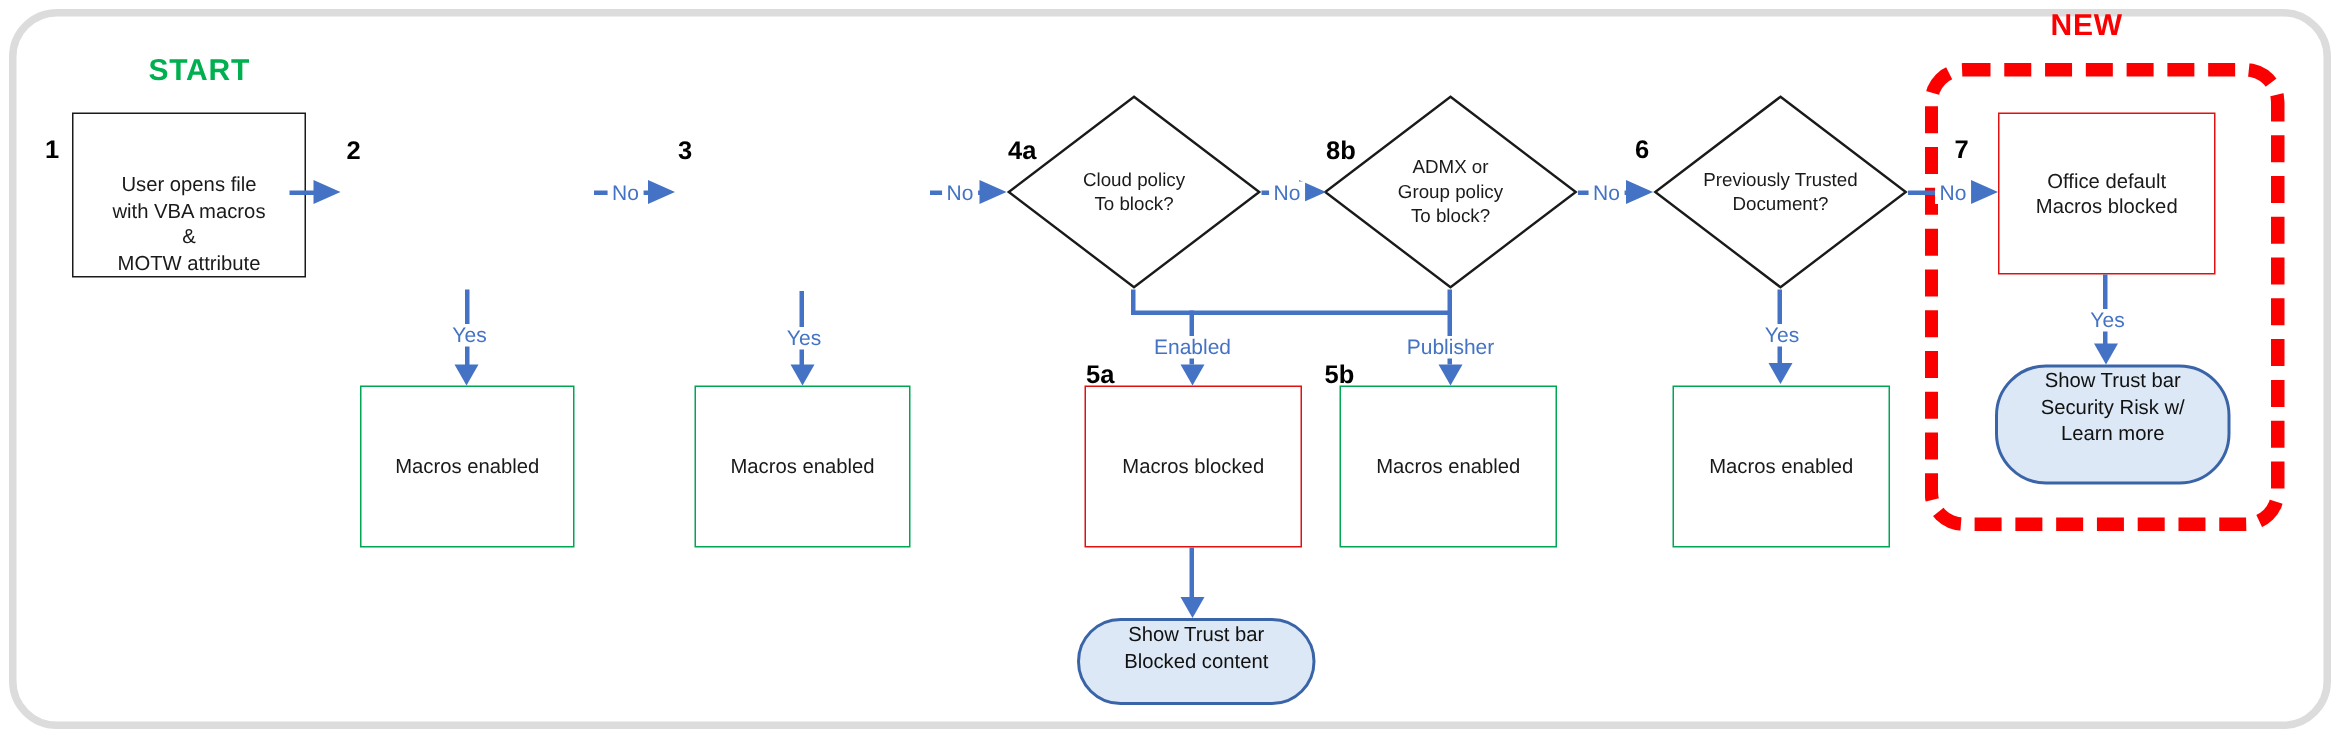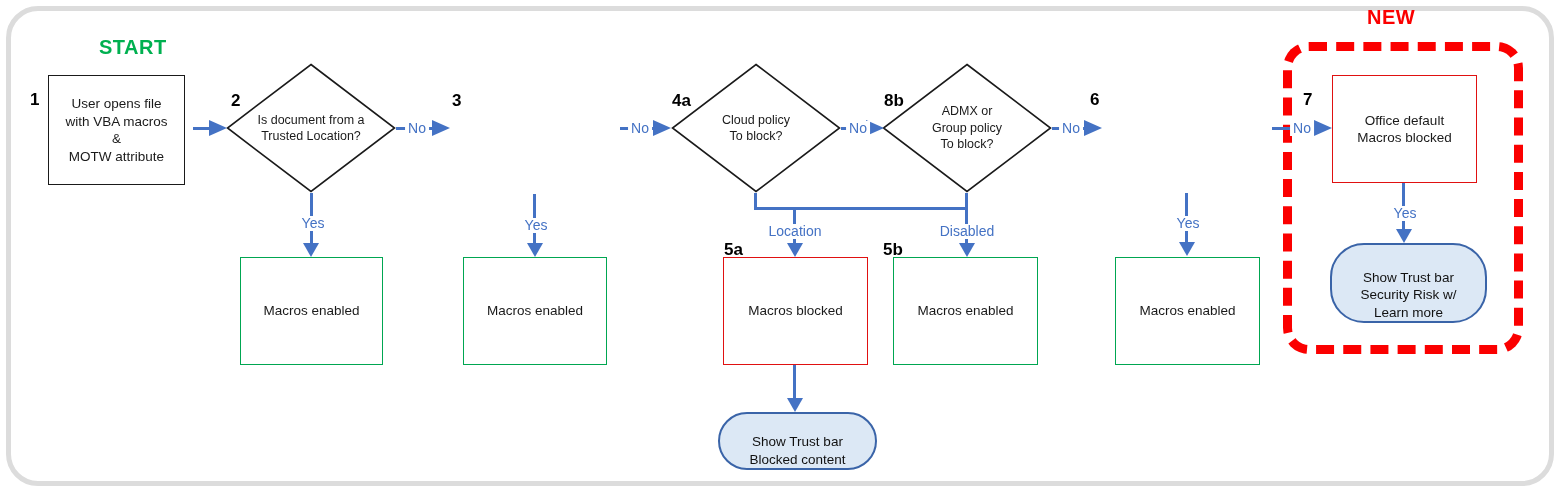--- a/index.html
+++ b/index.html
@@ -27,21 +27,21 @@
   .diamond{ position:absolute; }
   .diamond svg{ position:absolute; left:0; top:0; width:100%; height:100%; }
   .diamond .node-text{
     position:absolute; left:0; top:0; right:0; bottom:0;
     display:flex; align-items:center; justify-content:center; text-align:center;
     font-size:12.5px; line-height:16.5px; white-space:pre-line;
   }
   .pill{
     position:absolute; background:var(--pill-fill,#DCE8F5);
     border:2.5px solid var(--pill-border,#3A64A8);
-    display:flex; align-items:flex-end; justify-content:center; text-align:center;
+    display:flex; align-items:flex-start; justify-content:center; text-align:center;
     font-size:13.5px; line-height:17.5px; white-space:pre-line; color:#111;
   }
   .dashed{
     position:absolute; border:9px dashed var(--red-dash,#FF0000); border-radius:26px;
     background:transparent;
   }
   .hline{ position:absolute; height:3px; background:var(--arrow-blue,#4472C4); }
   .vline{ position:absolute; width:3px;  background:var(--arrow-blue,#4472C4); }
   .arr-r{ position:absolute; width:0; height:0;
     border-top:8px solid transparent; border-bottom:8px solid transparent;
@@ -71,57 +71,57 @@
   <div class="num" style="left:30px;  top:90px;">1</div>
   <div class="num" style="left:231px; top:91px;">2</div>
   <div class="num" style="left:452px; top:91px;">3</div>
   <div class="num" style="left:672px; top:91px;">4a</div>
   <div class="num" style="left:884px; top:91px;">8b</div>
   <div class="num" style="left:724px; top:240px;">5a</div>
   <div class="num" style="left:883px; top:240px;">5b</div>
   <div class="num" style="left:1090px;top:90px;">6</div>
   <div class="num" style="left:1303px;top:90px;">7</div>
 
-  <div class="box" style="left:48px; top:75px; width:137px; height:110px;">
+  <div class="box" style="left:48px; top:75px; width:156px; height:110px;align-items:flex-end;">
     <span>User opens file
 with VBA macros
 &amp;
 MOTW attribute</span>
   </div>
   <div class="box red" style="left:1332px; top:75px; width:145px; height:108px;">
     <span>Office default
 Macros blocked</span>
   </div>
 
-  <div class="diamond" style="left:226px; top:63px; width:170px; height:130px;">
-    <svg viewBox="0 0 170 130">
-      <polygon points="85,1.5 168.5,65 85,128.5 1.5,65" fill="#ffffff" stroke="#1a1a1a" stroke-width="1.6"></polygon>
-    </svg>
-    <div class="node-text">Is document from a
-Trusted Location?</div>
-  </div>
 
 
   <div class="diamond" style="left:671px; top:63px; width:170px; height:130px;">
     <svg viewBox="0 0 170 130">
       <polygon points="85,1.5 168.5,65 85,128.5 1.5,65" fill="#ffffff" stroke="#1a1a1a" stroke-width="1.6"></polygon>
     </svg>
     <div class="node-text">Cloud policy
 To block?</div>
   </div>
 
   <div class="diamond" style="left:882px; top:63px; width:170px; height:130px;">
     <svg viewBox="0 0 170 130">
       <polygon points="85,1.5 168.5,65 85,128.5 1.5,65" fill="#ffffff" stroke="#1a1a1a" stroke-width="1.6"></polygon>
     </svg>
     <div class="node-text">ADMX or
 Group policy
 To block?</div>
   </div>
 
+  <div class="diamond" style="left:1102px; top:63px; width:170px; height:130px;">
+    <svg viewBox="0 0 170 130">
+      <polygon points="85,1.5 168.5,65 85,128.5 1.5,65" fill="#ffffff" stroke="#1a1a1a" stroke-width="1.6"></polygon>
+    </svg>
+    <div class="node-text">Previously Trusted
+Document?</div>
+  </div>
 
   <div class="box green" style="left:240px; top:257px; width:143px; height:108px;">
     <span>Macros enabled</span>
   </div>
   <div class="box green" style="left:463px; top:257px; width:144px; height:108px;">
     <span>Macros enabled</span>
   </div>
   <div class="box red" style="left:723px; top:257px; width:145px; height:108px;">
     <span>Macros blocked</span>
   </div>
@@ -170,24 +170,24 @@
   <div class="elabel" style="left:313px; top:216px;">Yes</div>
 
   <div class="vline" style="left:533px; top:194px; height:51px;"></div>
   <div class="arr-d" style="left:527px; top:243px;"></div>
   <div class="elabel" style="left:536px; top:218px;">Yes</div>
 
   <div class="vline" style="left:754px; top:193px; height:17px;"></div>
   <div class="hline" style="left:754px; top:207px; width:214px;"></div>
   <div class="vline" style="left:793px; top:207px; height:36px;"></div>
   <div class="arr-d" style="left:787px; top:243px;"></div>
-  <div class="elabel" style="left:795px; top:224px;">Location</div>
+  <div class="elabel" style="left:795px; top:224px;">Enabled</div>
   <div class="vline" style="left:965px; top:193px; height:50px;"></div>
   <div class="arr-d" style="left:959px; top:243px;"></div>
-  <div class="elabel" style="left:967px; top:224px;">Disabled</div>
+  <div class="elabel" style="left:967px; top:224px;">Publisher</div>
 
   <div class="vline" style="left:793px; top:365px; height:35px;"></div>
   <div class="arr-d" style="left:787px; top:398px;"></div>
 
   <div class="vline" style="left:1185px; top:193px; height:51px;"></div>
   <div class="arr-d" style="left:1179px; top:242px;"></div>
   <div class="elabel" style="left:1188px; top:216px;">Yes</div>
 
   <div class="vline" style="left:1402px; top:183px; height:48px;"></div>
   <div class="arr-d" style="left:1396px; top:229px;"></div>

